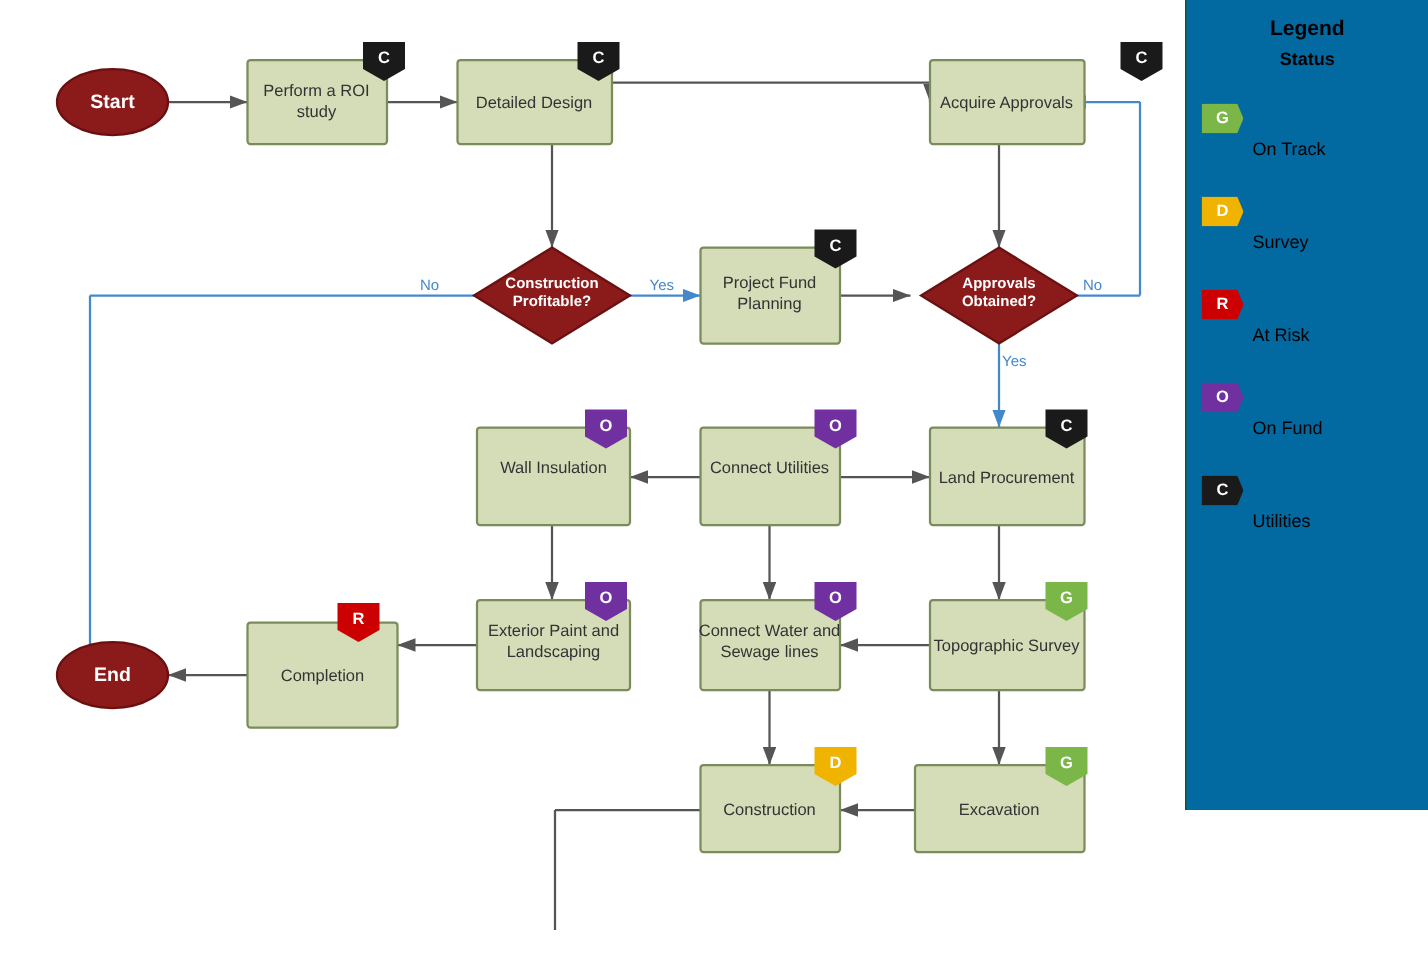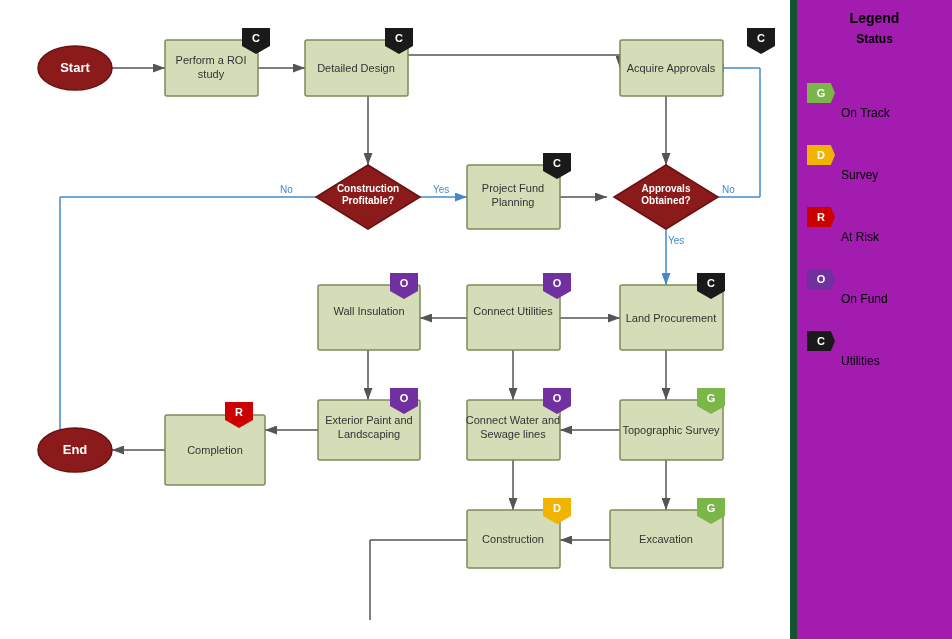--- a/index.html
+++ b/index.html
@@ -22,38 +22,38 @@
 
     svg#main-svg {
       width: 790px;
       height: 639px;
     }
 
     #legend {
       position: absolute;
       top: 0; right: 0;
       width: 162px;
-      height: 639px;
-      border-left: 7px solid #14532d;
-      background: #a21caf;
+      height: 540px;
+      border-left: 1px solid #14532d;
+      background: #0369a1;
       padding: 10px;
     }
 
     .legend-title {
       font-weight: bold;
       font-size: 14px;
       text-align: center;
       margin-bottom: 6px;
     }
 
     .legend-subtitle {
       font-weight: bold;
       font-size: 12px;
       text-align: center;
-      margin-bottom: 20px;
+      margin-bottom: 6px;
     }
 
     .legend-item {
       display: flex;
       align-items: center;
       margin-bottom: 8px;
       gap: 6px;
     }
 
     .legend-label {

